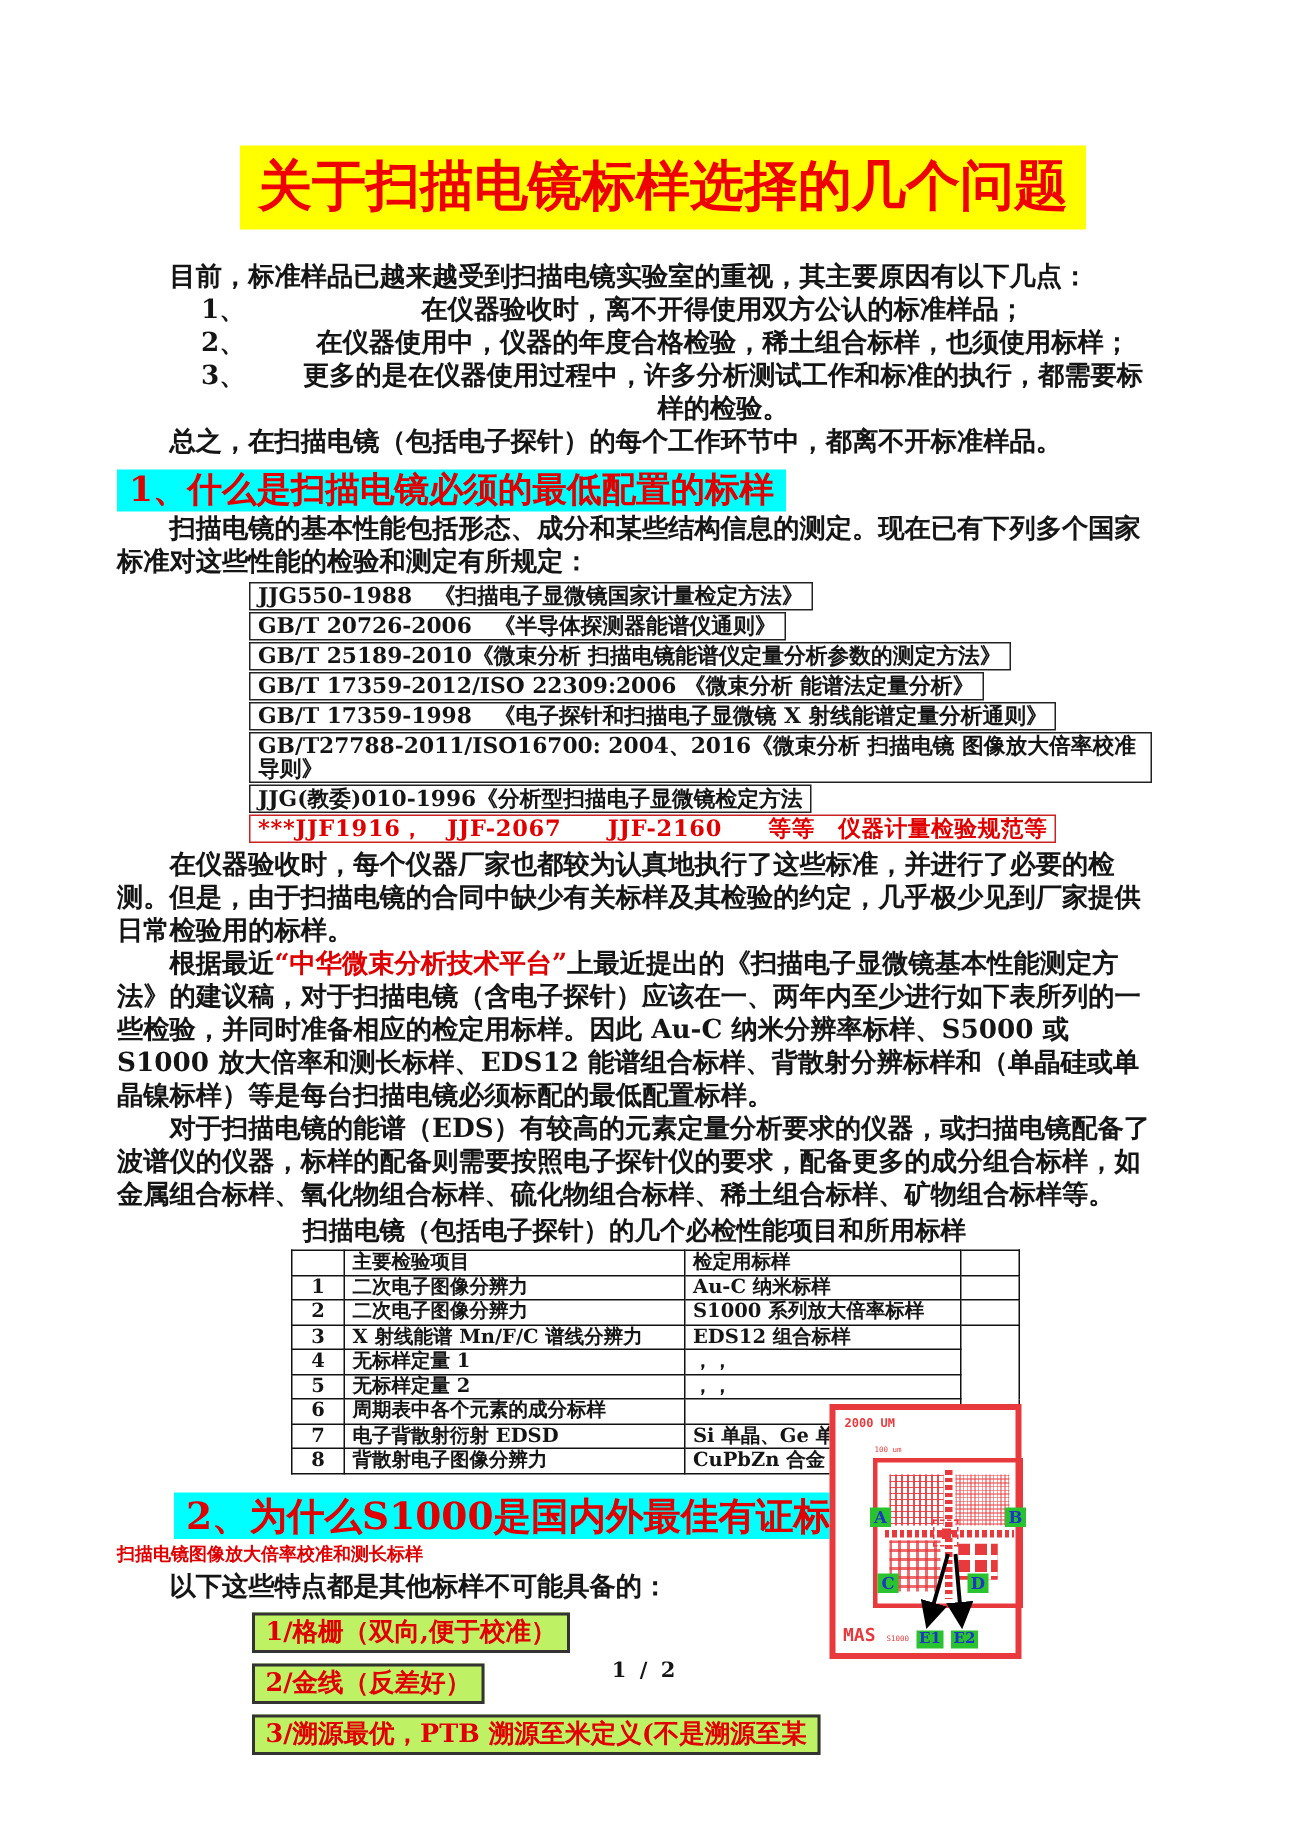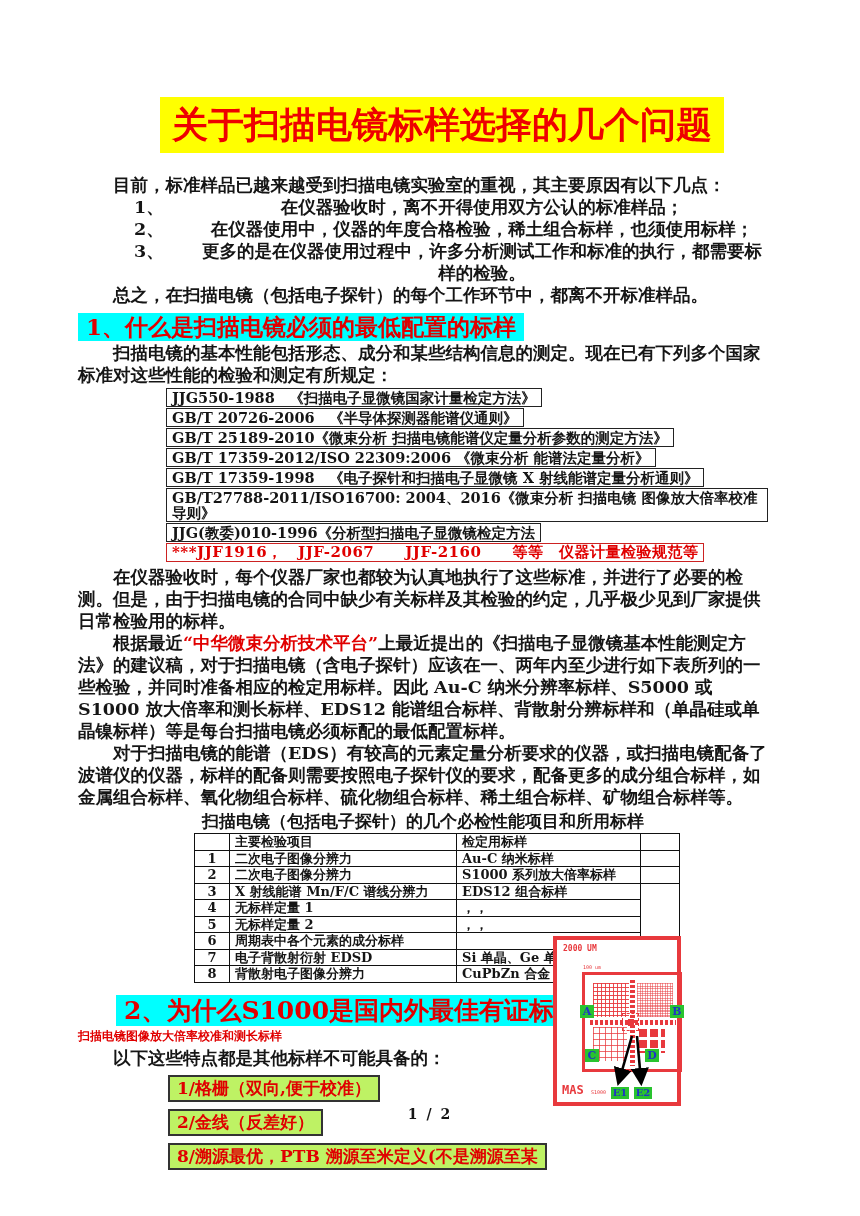--- a/index.html
+++ b/index.html
@@ -220,21 +220,21 @@
 
     <div class="sec2-row">
       <span class="sec-head2">2、为什么S1000是国内外最佳有证标样</span>
     </div>
     <div class="sec2-sub">扫描电镜图像放大倍率校准和测长标样</div>
     <p class="para">以下这些特点都是其他标样不可能具备的：</p>
 
     <div class="features">
       <div class="feature">1/格栅（双向,便于校准）</div>
       <div class="feature">2/金线（反差好）</div>
-      <div class="feature">8/溯源最优，PTB 溯源至米定义(不是溯源至某</div>
+      <div class="feature">3/溯源最优，PTB 溯源至米定义(不是溯源至某</div>
     </div>
 
   </div>
 
   <div class="figure">
     <span class="fig-scale">2000 UM</span>
     <span class="fig-inner-label">100 um</span>
 
     <div class="fig-inner">
       <div class="grid-a"></div>

